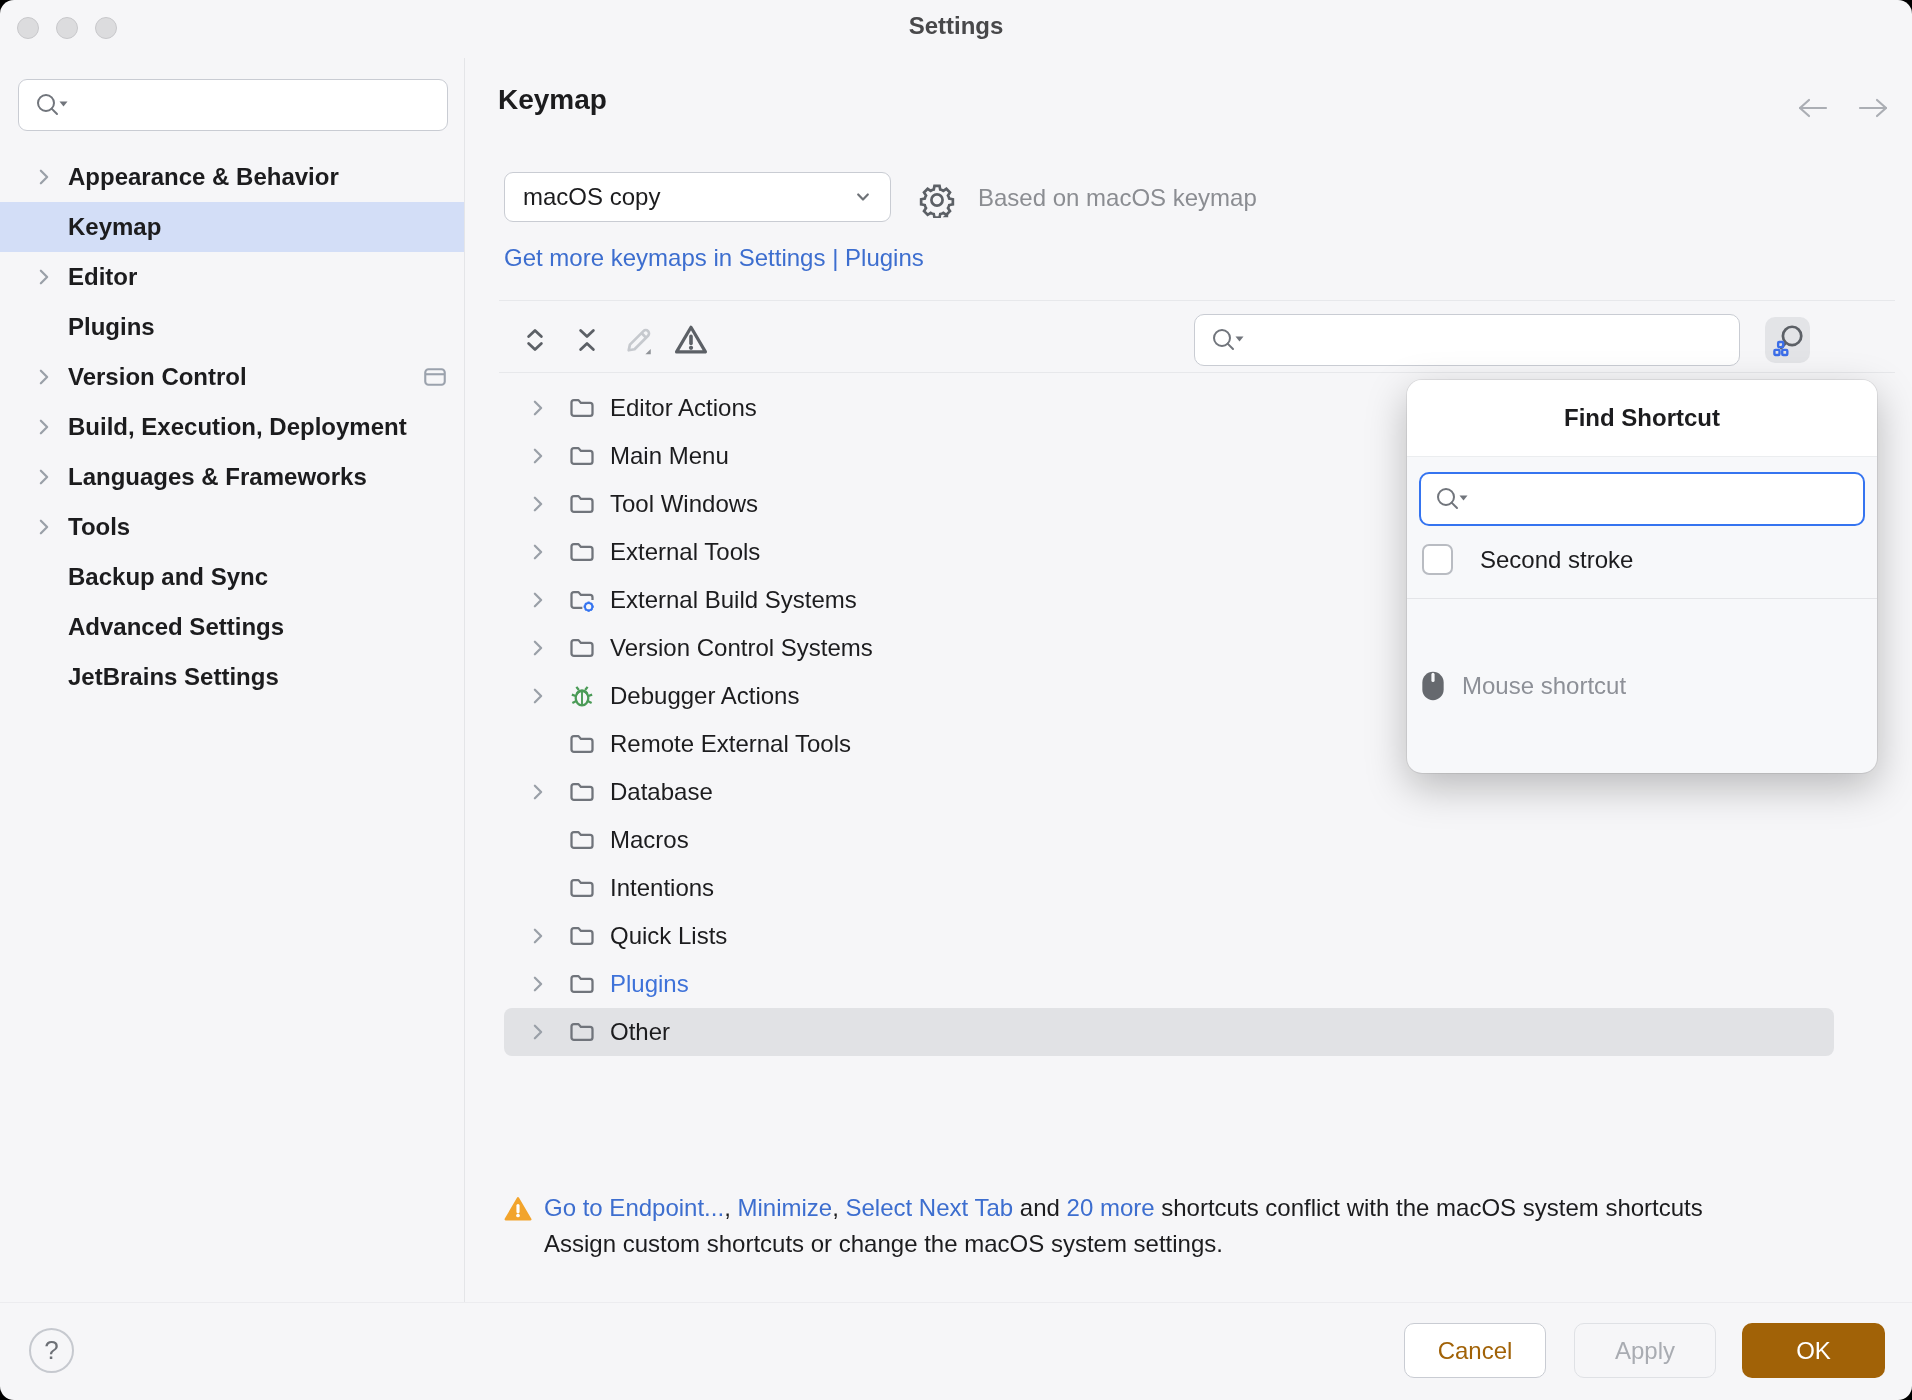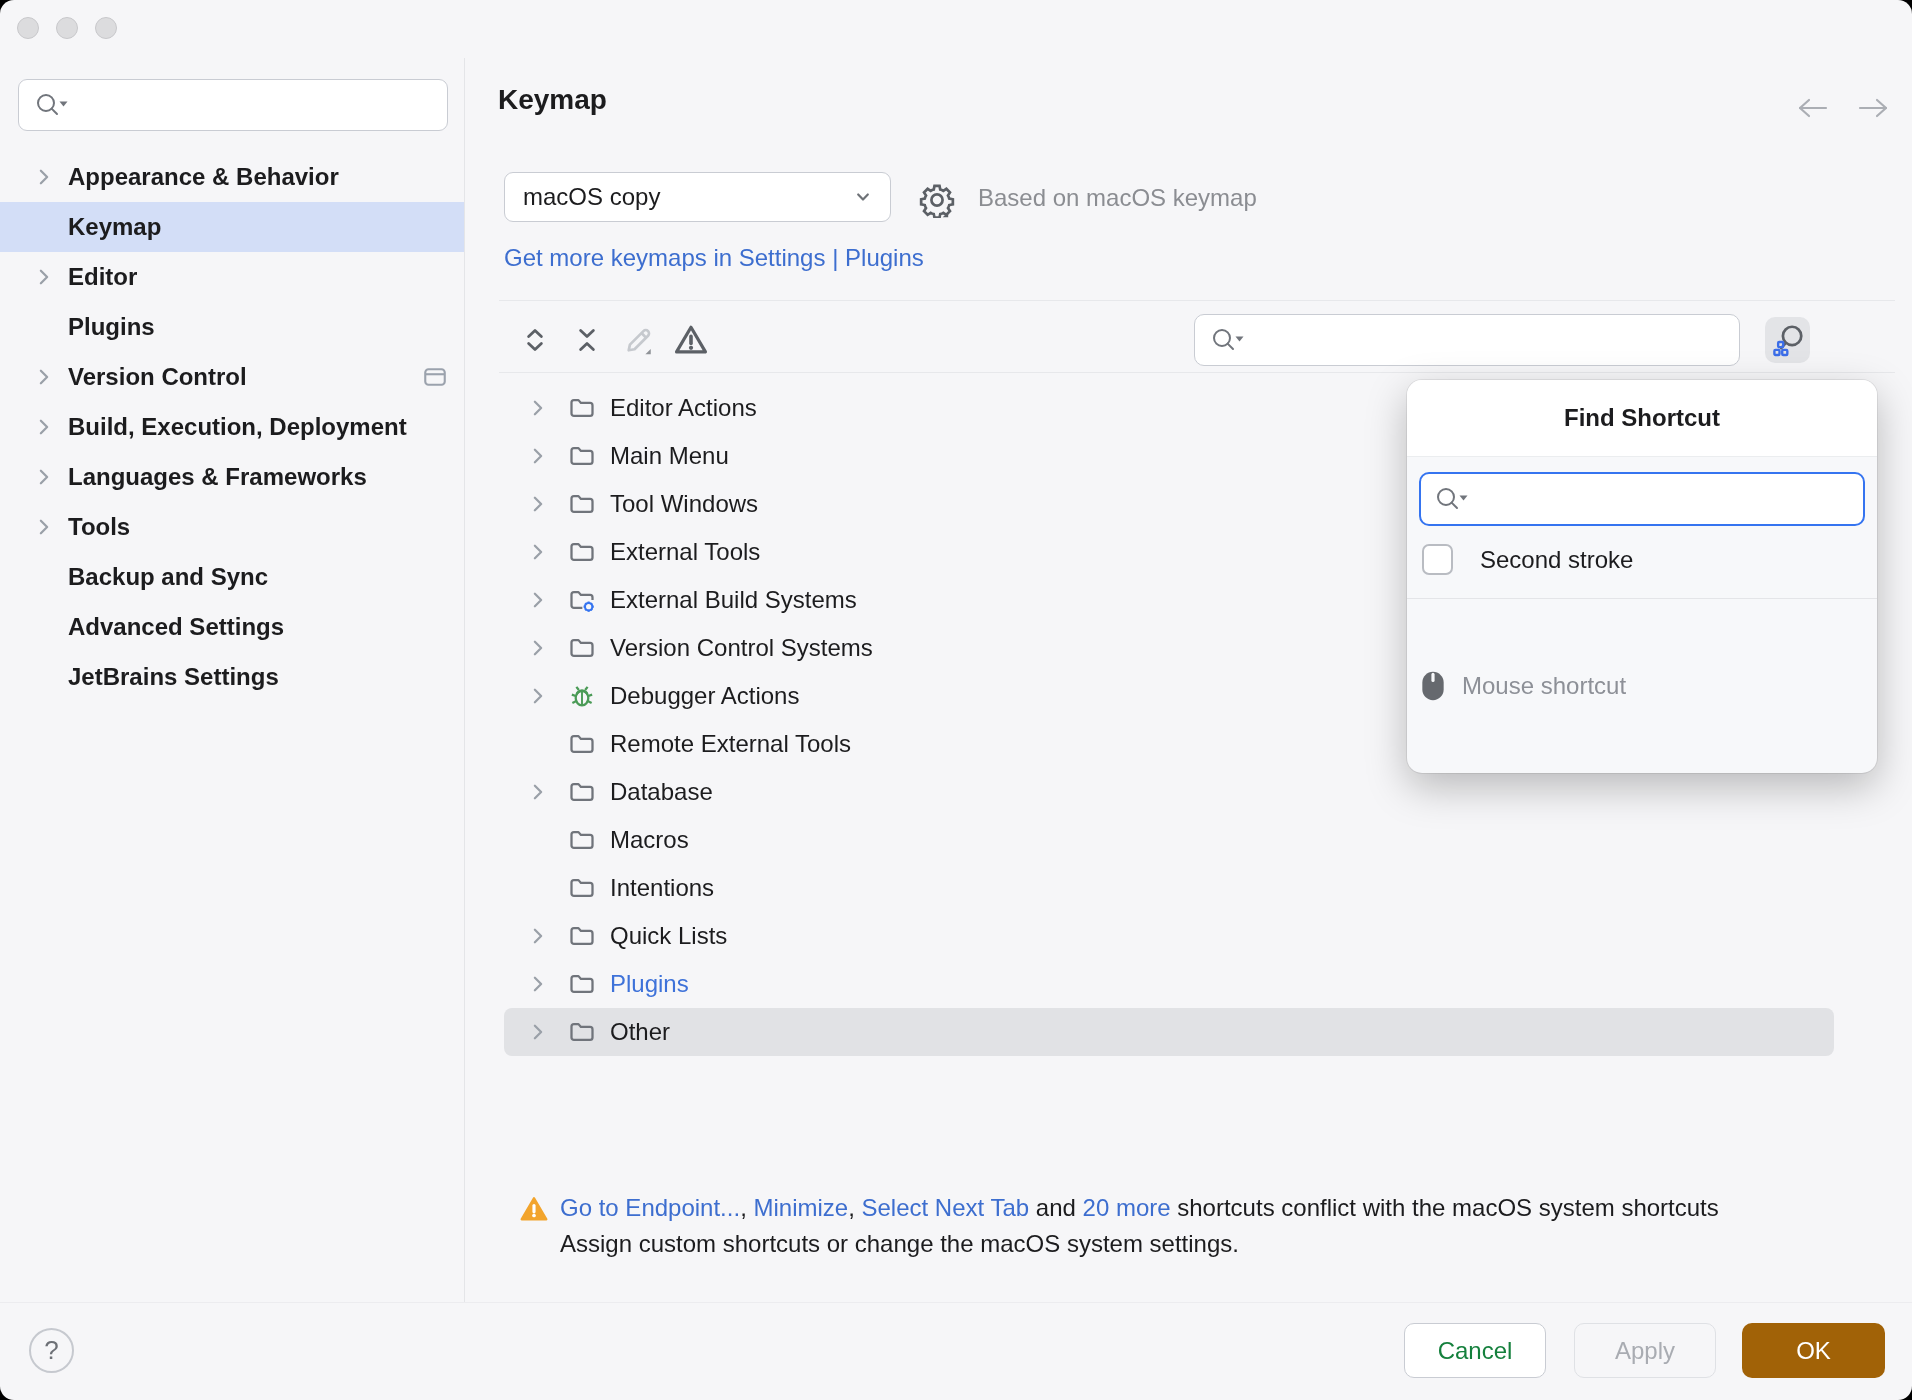--- a/index.html
+++ b/index.html
@@ -51,41 +51,42 @@
          box-shadow:0 14px 40px rgba(0,0,0,.25),0 0 0 1px rgba(0,0,0,.07);}
   .popup-header{height:76px;background:#fff;border-bottom:1px solid #ebedef;border-radius:15px 15px 0 0;display:flex;align-items:center;justify-content:center;font-size:24px;font-weight:700;}
   .popup-search{position:absolute;left:12px;top:92px;width:446px;height:54px;background:#fff;border:2.5px solid #3574f0;border-radius:10px;display:flex;align-items:center;padding-left:12px;box-sizing:border-box;}
   .popup-check-row{position:absolute;left:15px;top:164px;display:flex;align-items:center;}
   .popup-checkbox{width:31px;height:31px;background:#fff;border:2px solid #b9bcc2;border-radius:7px;box-sizing:border-box;cursor:pointer;}
   .popup-check-row .cklbl{margin-left:27px;font-size:24px;}
   .popup-sep{position:absolute;left:0;top:218px;width:100%;height:1px;background:#e4e5e8;}
   .popup-footer{position:absolute;left:0;top:219px;right:0;bottom:0;display:flex;align-items:center;padding-left:13px;border-radius:0 0 15px 15px;}
   .popup-footer .mslbl{margin-left:16px;font-size:24px;color:#8d9097;}
   
-  .warning{position:absolute;left:520px;top:1190px;display:flex;align-items:flex-start;}
+  .warning{position:absolute;left:504px;top:1190px;display:flex;align-items:flex-start;}
   .warning .wtext{margin-left:12px;font-size:24px;line-height:36px;white-space:nowrap;}
   .warning a{color:#3d6ecf;text-decoration:none;cursor:pointer;}
   
   .footer-sep{position:absolute;left:0;top:1302px;width:100%;height:1px;background:#ececef;}
   .help-btn{position:absolute;left:29px;top:1328px;width:45px;height:45px;border-radius:50%;border:2px solid #c6c9cf;background:transparent;color:#6d7076;font-size:26px;display:flex;align-items:center;justify-content:center;cursor:default;box-sizing:border-box;font-family:inherit;}
   .btn{position:absolute;top:1323px;height:55px;border-radius:10px;font-size:24px;display:flex;align-items:center;justify-content:center;box-sizing:border-box;font-family:inherit;cursor:default;}
-  .btn-cancel{left:1404px;width:142px;background:#fff;border:1px solid #c9ccd3;color:#15803d;}
+  .btn-cancel{left:1404px;width:142px;background:#fff;border:1px solid #c9ccd3;color:#a16207;}
   .btn-apply{left:1574px;width:142px;background:transparent;border:1px solid #dfe1e5;color:#a9acb2;}
   .btn-ok{left:1742px;width:143px;background:#a16207;border:none;color:#fff;font-weight:500;}
 </style>
 </head>
 <body>
 
 <div class="window">
 
   <div class="traffic">
     <span></span>
     <span></span>
     <span></span>
   </div>
+  <div class="window-title">Settings</div>
 
   <div class="sidebar-search">
     <span class="icon">
       <svg width="36" height="28" viewBox="0 0 36 28">
           <circle cx="13" cy="12" r="8" fill="none" stroke="#71757c" stroke-width="2"></circle>
           <line x1="18.6" y1="17.6" x2="24" y2="23" stroke="#71757c" stroke-width="2" stroke-linecap="round"></line>
           <path d="M26.5 10.5 h8 l-4 5 z" fill="#71757c"></path>
         </svg>
     </span>
     <input placeholder="" style="">

